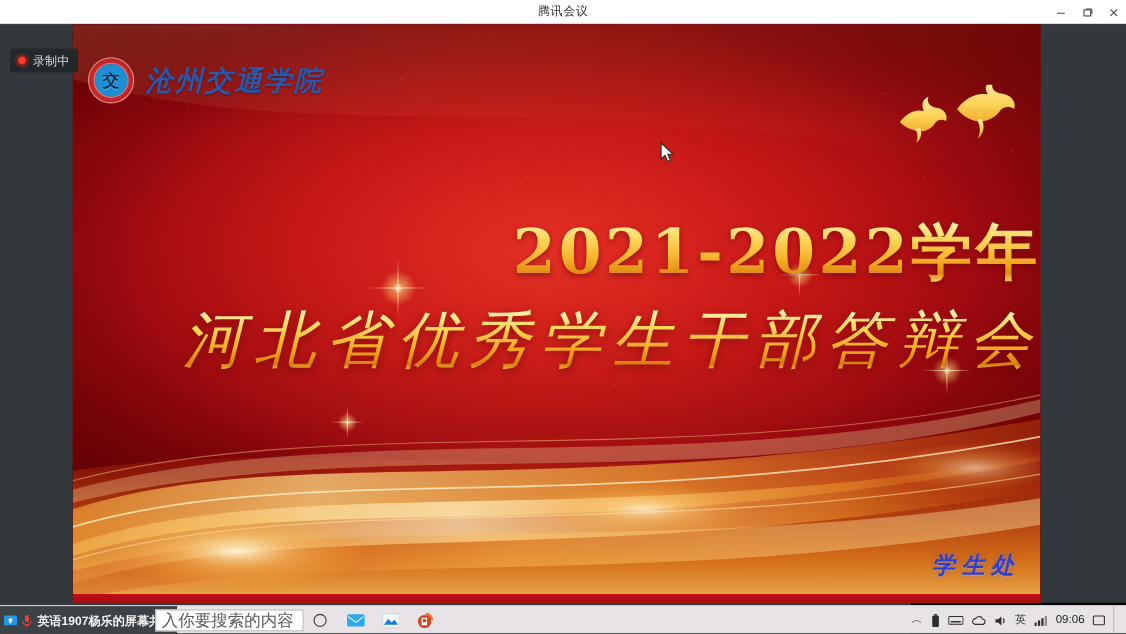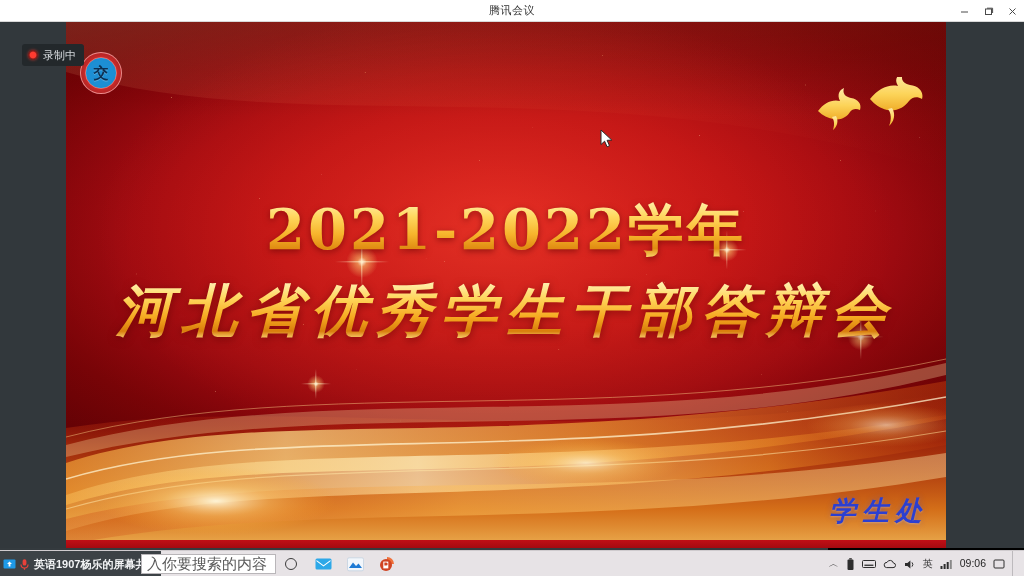--- a/index.html
+++ b/index.html
@@ -41,21 +41,21 @@
 
   
   .meeting-body {
     position: absolute; left: 0; top: 22px;
     width: 1024px; height: 526px;
     background: #32383c;
   }
 
   
   .rec-badge {
-    position: absolute; left: 22px; top: 44px;
+    position: absolute; left: 9px; top: 44px;
     height: 22px; padding: 0 8px 0 6px;
     display: flex; align-items: center; gap: 5px;
     background: #23282b;
     border-radius: 3px;
   }
   .rec-dot {
     width: 10px; height: 10px; border-radius: 50%;
     background: radial-gradient(circle at 50% 50%, #ff3b30 0 40%, #8a1f1c 55%, #5a1512 100%);
     box-shadow: 0 0 3px rgba(255,60,48,.7);
     flex: 0 0 auto;
@@ -154,38 +154,38 @@
     text-shadow: 0 1px 2px rgba(0,0,0,.35);
     white-space: nowrap;
   }
 
   
   .doves { position: absolute; right: 10px; top: 55px; width: 130px; height: 60px; }
 
   
   .title-group {
     position: absolute; left: 0; top: 178px; width: 880px;
-    text-align: center;
+    text-align: right;
   }
   .title-line1 {
     font-size: 56px; line-height: 1.05;
     font-family: "DejaVu Serif", serif;
     font-weight: bold;
     letter-spacing: 3px;
     background: linear-gradient(180deg, #fff2b0 0%, #ffd75e 28%, #f7b42c 58%, #e08c12 82%, #ffe27a 100%);
     -webkit-background-clip: text; background-clip: text;
     color: transparent;
     -webkit-text-fill-color: transparent;
     filter: drop-shadow(0 2px 3px rgba(90,0,0,.55));
   }
   .title-line2 {
     margin-top: 22px;
     font-size: 56px; line-height: 1.05;
     font-family: "DejaVu Serif", serif;
-    font-weight: bold;
+    font-weight: normal;
     letter-spacing: 9px;
     font-style: italic;
     background: linear-gradient(180deg, #fff3b8 0%, #ffd champagne 0%, #ffd55a 30%, #f5a81f 62%, #d87d0c 85%, #ffdf82 100%);
     background: linear-gradient(180deg, #fff3b8 0%, #ffd55a 30%, #f5a81f 62%, #d87d0c 85%, #ffdf82 100%);
     -webkit-background-clip: text; background-clip: text;
     color: transparent;
     -webkit-text-fill-color: transparent;
     filter: drop-shadow(0 2px 4px rgba(90,0,0,.6));
   }
 
@@ -210,21 +210,21 @@
     overflow: hidden;
   }
   .slide-bottom-bar {
     position: absolute; left: 0; bottom: 0; width: 880px; height: 8px;
     background: linear-gradient(180deg, #c00f16 0%, #a40a10 100%);
   }
 
   
   .seal {
     position: absolute; right: 18px; bottom: 24px;
-    font-size: 27px; line-height: 1;
+    font-size: 21px; line-height: 1;
     letter-spacing: 6px;
     color: #2c3fd0;
     font-family: "DejaVu Serif", serif;
     font-weight: bold; font-style: italic;
     text-shadow: 0 1px 2px rgba(255,255,255,.25), 0 0 6px rgba(40,60,220,.35);
   }
 
   
   .cursor { position: absolute; left: 600px; top: 129px; width: 14px; height: 20px; }
 
@@ -330,20 +330,21 @@
         </radialGradient>
       </defs>
       <ellipse cx="430" cy="210" rx="400" ry="230" fill="url(#glowc)"></ellipse>
       <path d="M0,50 C240,120 520,40 880,150 L880,0 L0,0 Z" fill="url(#beam)" opacity="0.5"></path>
     </svg>
 
     <div class="logo-block">
       <div class="logo-emblem">
         <span class="logo-emblem-mark">交</span>
       </div>
+      <span class="logo-name">沧州交通学院</span>
     </div>
 
     <div class="doves">
       <svg width="130" height="60" viewBox="0 0 130 60">
         <defs>
           <linearGradient id="dg" x1="0" y1="0" x2="0" y2="1">
             <stop offset="0%" stop-color="#ffeaa6"></stop>
             <stop offset="55%" stop-color="#fcd459"></stop>
             <stop offset="100%" stop-color="#f0ae2a"></stop>
           </linearGradient>

